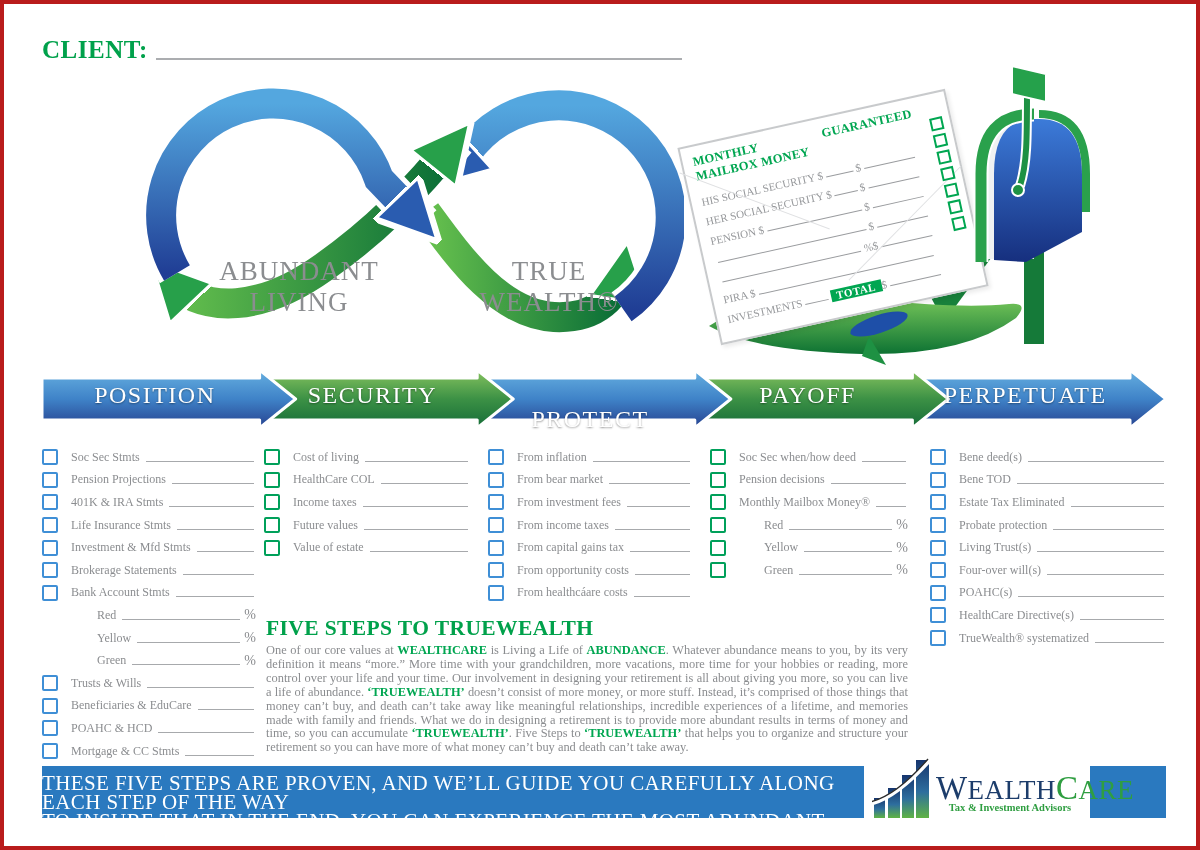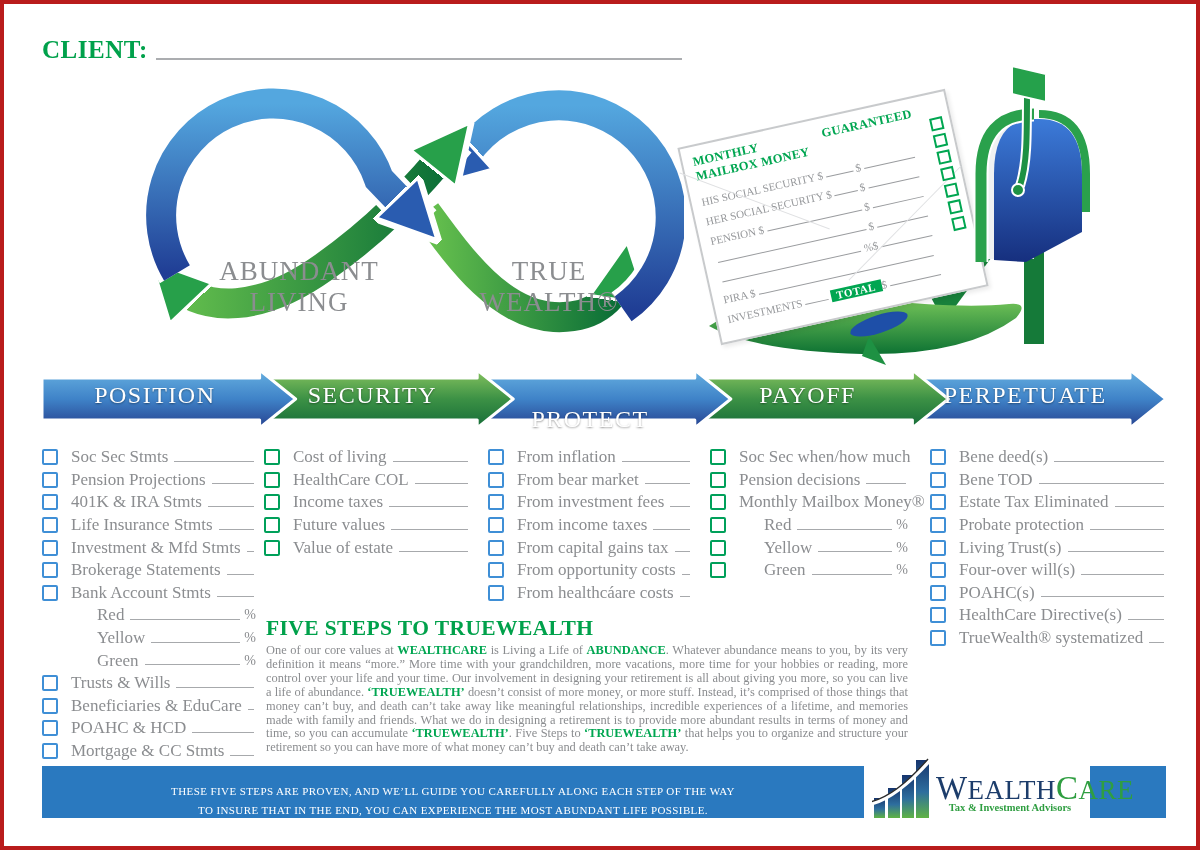--- a/index.html
+++ b/index.html
@@ -45,37 +45,37 @@
   .arrow-label{position:absolute;top:12px;height:34px;text-align:center;color:#fff;font-size:24px;
                letter-spacing:1.5px;text-shadow:0 1px 2px rgba(0,0,0,.4);}
 
   
   .check-col{position:absolute;}
   .check-row{display:flex;align-items:center;height:22.6px;}
   .cb{width:16px;height:16px;box-sizing:border-box;border-radius:2px;background:#fff;
       margin-right:13px;flex:0 0 16px;}
   .cb-blue{border:2px solid #3F8FD6;}
   .cb-green{border:2px solid #00A05A;}
-  .check-label{color:#8B8D90;font-size:17px;white-space:nowrap;}
+  .check-label{color:#8B8D90;font-size:12px;white-space:nowrap;}
   .check-line{flex:1;border-bottom:1.3px solid #A7A9AC;margin:8px 2px 0 6px;}
   .check-pct{color:#8B8D90;font-size:14px;margin-left:2px;}
   .row-indent-spacer{flex:0 0 55px;}
   .row-indent-spacer-sm{flex:0 0 25px;}
 
   
   #five-steps{position:absolute;left:262px;top:612px;width:642px;}
   #five-steps-heading{color:#00A14B;font-size:21.5px;font-weight:bold;letter-spacing:.4px;}
   #five-steps-para{margin-top:3px;color:#8A8C8F;font-size:12.4px;line-height:13.9px;
                    text-align:justify;}
   #five-steps-para .g{color:#00A651;font-weight:bold;}
 
   
   #bottom-banner{position:absolute;left:38px;top:762px;width:822px;height:52px;background:#2A79BF;
-                 color:#fff;text-align:center;padding-top:16px;box-sizing:border-box;
-                 font-size:11px;letter-spacing:.4px;line-height:19px;}
+                 color:#fff;padding-top:8px;box-sizing:border-box;
+                 font-size:21px;letter-spacing:.4px;line-height:19px;}
   #right-block{position:absolute;left:1086px;top:762px;width:76px;height:52px;background:#2A79BF;}
 
   
   #logo{position:absolute;left:866px;top:752px;width:218px;height:68px;}
   #logo-icon{position:absolute;left:2px;top:2px;}
   #logo-text{position:absolute;left:66px;top:14px;font-size:27px;letter-spacing:.5px;white-space:nowrap;}
   .logo-wealth{color:#1D3D6B;display:inline-block;}
   .logo-care{color:#2F9E41;display:inline-block;}
   .logo-wealth::first-letter,.logo-care::first-letter{font-size:1.22em;}
   #logo-tagline{position:absolute;left:70px;top:46px;width:140px;text-align:center;color:#2F9E41;
@@ -388,21 +388,21 @@
         </div>
         <div class="check-row">
           <div class="cb cb-blue"></div>
           <span class="check-label">From healthcáare costs</span>
           <span class="check-line"></span>
         </div>
       </div>
       <div class="check-col" style="left: 706px; top: 442px; width: 198px;">
         <div class="check-row">
           <div class="cb cb-green"></div>
-          <span class="check-label">Soc Sec when/how much</span>
+          <span class="check-label">Soc Sec when/how deed</span>
           <span class="check-line"></span>
         </div>
         <div class="check-row">
           <div class="cb cb-green"></div>
           <span class="check-label">Pension decisions</span>
           <span class="check-line"></span>
         </div>
         <div class="check-row">
           <div class="cb cb-green"></div>
           <span class="check-label">Monthly Mailbox Money®</span>

